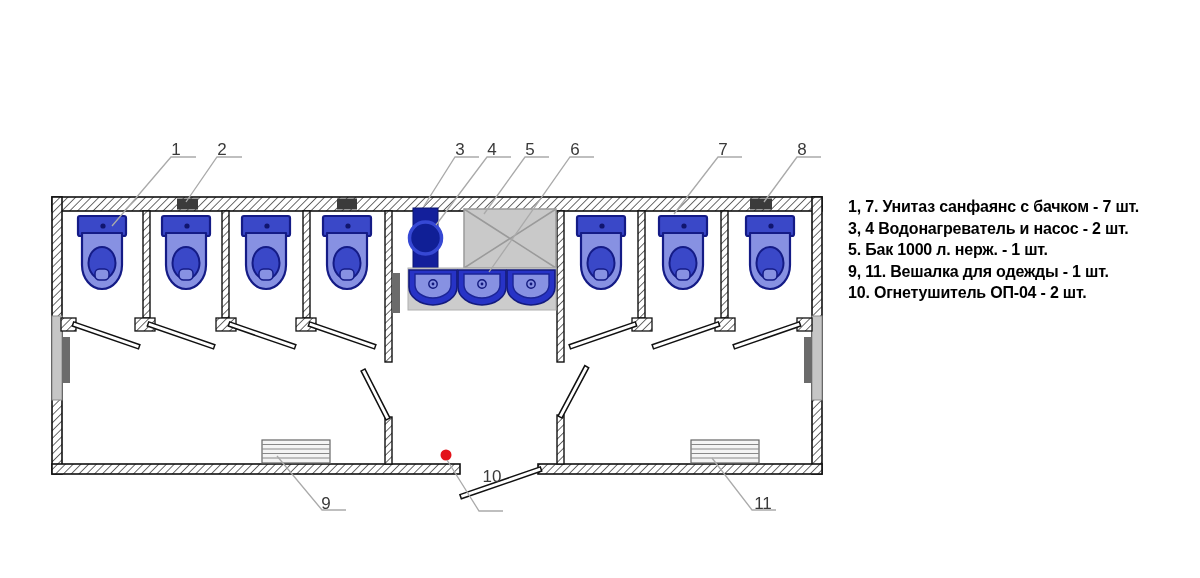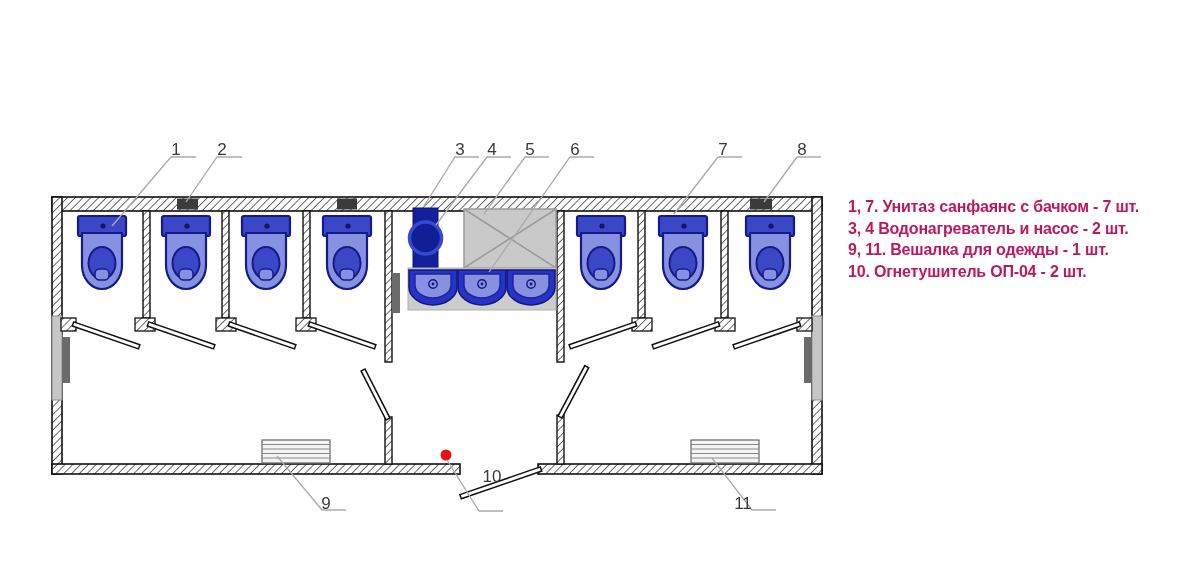--- a/index.html
+++ b/index.html
@@ -1,21 +1,21 @@
 <!DOCTYPE html>
 <html><head>
 <meta charset="utf-8">
 <style>
   html,body{margin:0;padding:0;background:#fff;}
   .stage{position:relative;width:1200px;height:578px;background:#ffffff;overflow:hidden;
          font-family:"Liberation Sans",sans-serif;}
   .plan-svg{position:absolute;left:0;top:0;}
   .callout{position:absolute;transform:translate(-50%,-50%);font-size:17px;color:#3a3a3a;
            font-family:"Liberation Sans",sans-serif;}
-  .legend{position:absolute;left:848px;top:196px;font-size:16px;font-weight:700;color:#be185d;
+  .legend{position:absolute;left:848px;top:196px;font-size:16px;font-weight:700;color:#000000;
           line-height:21.5px;letter-spacing:-0.2px;white-space:nowrap;}
   .legend div{height:21.5px;}
 </style>
 </head>
 <body>
 
 <div class="stage">
 
   <svg class="plan-svg" width="1200" height="578" viewBox="0 0 1200 578">
     <defs>
@@ -147,22 +147,23 @@
   <span class="callout" style="left:176px;top:150px">1</span>
   <span class="callout" style="left:222px;top:150px">2</span>
   <span class="callout" style="left:460px;top:150px">3</span>
   <span class="callout" style="left:492px;top:150px">4</span>
   <span class="callout" style="left:530px;top:150px">5</span>
   <span class="callout" style="left:575px;top:150px">6</span>
   <span class="callout" style="left:723px;top:150px">7</span>
   <span class="callout" style="left:802px;top:150px">8</span>
   <span class="callout" style="left:326px;top:504px">9</span>
   <span class="callout" style="left:492px;top:477px">10</span>
-  <span class="callout" style="left:743px;top:504px">11</span>
+  <span class="callout" style="left:763px;top:504px">11</span>
 
   <div class="legend">
     <div>1, 7. Унитаз санфаянс с бачком - 7 шт.</div>
     <div>3, 4 Водонагреватель и насос - 2 шт.</div>
+    <div>5. Бак 1000 л. нерж. - 1 шт.</div>
     <div>9, 11. Вешалка для одежды - 1 шт.</div>
     <div>10. Огнетушитель ОП-04 - 2 шт.</div>
   </div>
 
 </div>
 
 </body></html>

